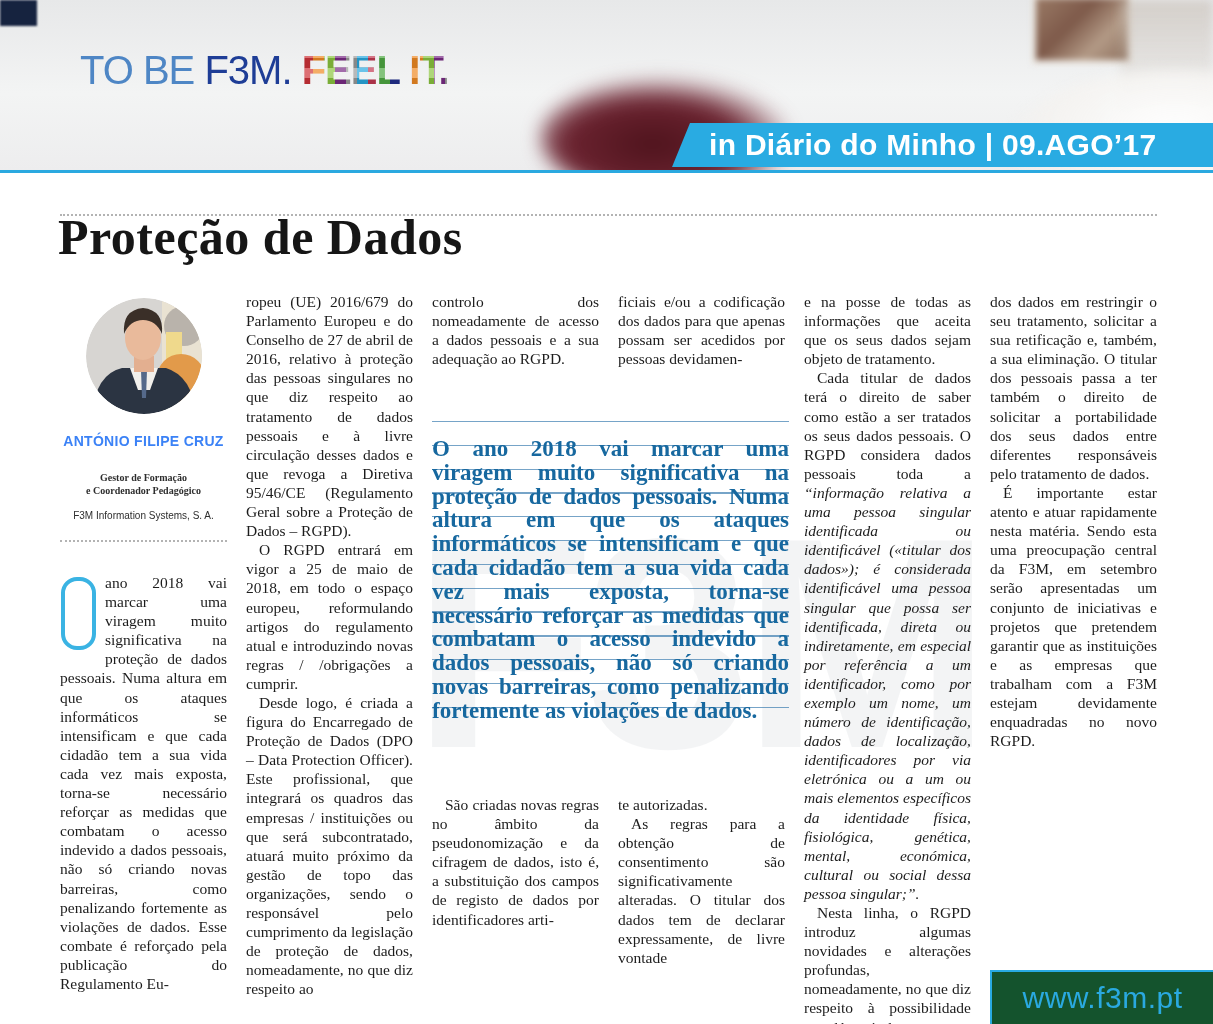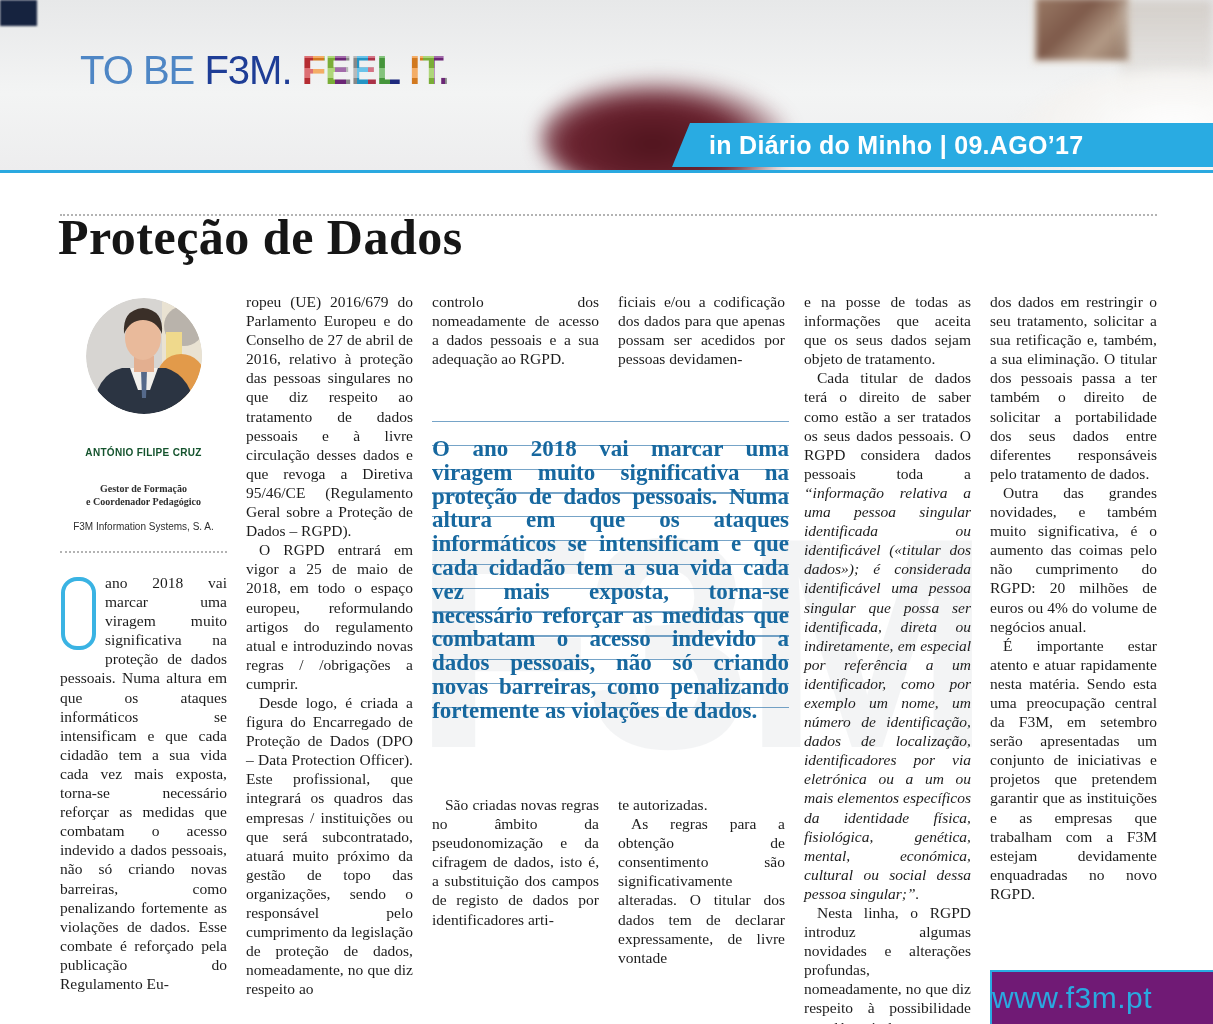--- a/index.html
+++ b/index.html
@@ -31,21 +31,21 @@
   .logo .f3m{color:#1e3d96;font-weight:400;}
   .logo .feel{font-weight:700;color:transparent;
       background-image:
         repeating-linear-gradient(180deg,rgba(255,255,255,.30) 0 10px,rgba(0,0,0,.12) 10px 20px),
         repeating-linear-gradient(90deg,#cf3339 0 11px,#f08a24 11px 22px,#8bc53f 22px 33px,#7a2c86 33px 44px,#9b9b9b 44px 55px,#2aa9e0 55px 66px,#c23a52 66px 77px,#4faa44 77px 88px,#23308f 88px 99px);
       -webkit-background-clip:text;background-clip:text;text-align:right;}
 
   .banner{position:absolute;left:672px;top:123px;width:541px;height:44px;
           background:#29abe2;clip-path:polygon(18px 0,100% 0,100% 100%,0 100%);
           display:flex;align-items:center;}
-  .banner span{color:#ffffff;font-weight:700;font-size:25px;letter-spacing:.3px;
+  .banner span{color:#ffffff;font-weight:700;font-size:30px;letter-spacing:.3px;
                padding-left:37px;white-space:nowrap;}
 
   
   .article{position:absolute;left:0;top:170px;width:1139px;height:800px;}
   .rule{border:0;border-top:2px dotted #9a9a9a;opacity:.75;}
   .rule-top{position:absolute;left:60px;top:36px;width:1097px;}
   .title{position:absolute;left:58px;top:38px;margin:0;
          font-family:"Liberation Serif","DejaVu Serif",serif;
          font-weight:700;font-size:50px;letter-spacing:.5px;color:#161616;}
 
@@ -57,22 +57,22 @@
   .col{width:167px;position:relative;
        font-family:"Liberation Serif","DejaVu Serif",serif;
        font-size:15.5px;line-height:19.1px;color:#1c1c1c;}
   .col p{margin:0;text-align:justify;text-align-last:left;}
   .col p.ind{text-indent:13px;}
   .abs{position:absolute;left:0;right:0;top:503px;}
 
   
   .author{margin:0;text-align:center;}
   .avatar{display:block;margin:6px auto 0;border-radius:50%;}
-  .a-name{margin-top:29px;font-family:"Liberation Sans",sans-serif;
-          font-weight:700;font-size:10px;letter-spacing:.3px;color:#14532d;}
+  .a-name{margin-top:18px;font-family:"Liberation Sans",sans-serif;
+          font-weight:700;font-size:14px;letter-spacing:.3px;color:#3b82f6;}
   .a-role{margin-top:20px;font-family:Liberation Serif, serif;
           font-weight:700;font-size:10px;line-height:13px;color:#2e2e2e;}
   .a-company{margin-top:9px;font-family:"Liberation Sans",sans-serif;
           font-weight:400;font-size:10px;color:#2e2e2e;}
   .rule-author{margin-top:15px;}
   .col1-text{position:absolute;left:0;right:0;top:281px;}
 
   .dropcap{float:left;width:27px;height:65px;margin:4px 9px 2px 1px;
            border:4px solid #3ab3e3;border-radius:16px;background:transparent;}
 
@@ -81,21 +81,21 @@
       font-family:"Liberation Serif","DejaVu Serif",serif;font-weight:700;
       font-size:23px;line-height:23.8px;color:#17689f;
       text-align:justify;text-align-last:left;
       padding:16px 0 7px 0;
       background-image:repeating-linear-gradient(to bottom,
           rgba(45,115,170,.65) 0 1.3px, transparent 1.3px 23.8px);}
 
   
   .site{position:absolute;right:0;bottom:0;width:221px;height:52px;
         border-top:2px solid #29abe2;border-left:2px solid #29abe2;
-        background:#701a75;display:flex;align-items:center;}
+        background:#14532d;display:flex;align-items:center;justify-content:center;}
   .site .url{color:#2aa9e0;font-size:30px;font-weight:400;letter-spacing:.5px;cursor:pointer;}
 </style>
 </head>
 <body>
 
 <div class="page">
 
   <header class="header">
     <div class="ph corner-dark"></div>
     <div class="ph blob-red"></div>
@@ -177,21 +177,20 @@
       </div>
 
       <div class="col">
         <p>e na posse de todas as informações que aceita que os seus dados sejam objeto de tratamento.</p>
         <p class="ind"><span>Cada titular de dados terá o direito de saber como estão a ser tratados os seus dados pessoais. O RGPD considera dados pessoais toda a </span><em>“informação relativa a uma pessoa singular identificada ou identificável («titular dos dados»); é considerada identificável uma pessoa singular que possa ser identificada, direta ou indiretamente, em especial por referência a um identificador, como por exemplo um nome, um número de identificação, dados de localização, identificadores por via eletrónica ou a um ou mais elementos específicos da identidade física, fisiológica, genética, mental, económica, cultural ou social dessa pessoa singular;”.</em></p>
         <p class="ind">Nesta linha, o RGPD introduz algumas novidades e alterações profundas, nomeadamente, no que diz respeito à possibilidade que dá ao titular</p>
       </div>
 
       <div class="col">
         <p>dos dados em restringir o seu tratamento, solicitar a sua retificação e, também, a sua eliminação. O titular dos pessoais passa a ter também o direito de solicitar a portabilidade dos seus dados entre diferentes responsáveis pelo tratamento de dados.</p>
-        <p class="ind">Outra das grandes novidades, e também muito significativa, é o aumento das coimas pelo não cumprimento do RGPD: 20 milhões de euros ou 4% do volume de negócios anual.</p>
         <p class="ind">É importante estar atento e atuar rapidamente nesta matéria. Sendo esta uma preocupação central da F3M, em setembro serão apresentadas um conjunto de iniciativas e projetos que pretendem garantir que as instituições e as empresas que trabalham com a F3M estejam devidamente enquadradas no novo RGPD.</p>
       </div>
     </div>
 
     <blockquote class="pullquote">O ano 2018 vai marcar uma viragem muito significativa na proteção de dados pessoais. Numa altura em que os ataques informáticos se intensificam e que cada cidadão tem a sua vida cada vez mais exposta, torna-se necessário reforçar as medidas que combatam o acesso indevido a dados pessoais, não só criando novas barreiras, como penalizando fortemente as violações de dados.</blockquote>
   </main>
 
   <footer class="site">
     <span class="url">www.f3m.pt</span>
   </footer>

